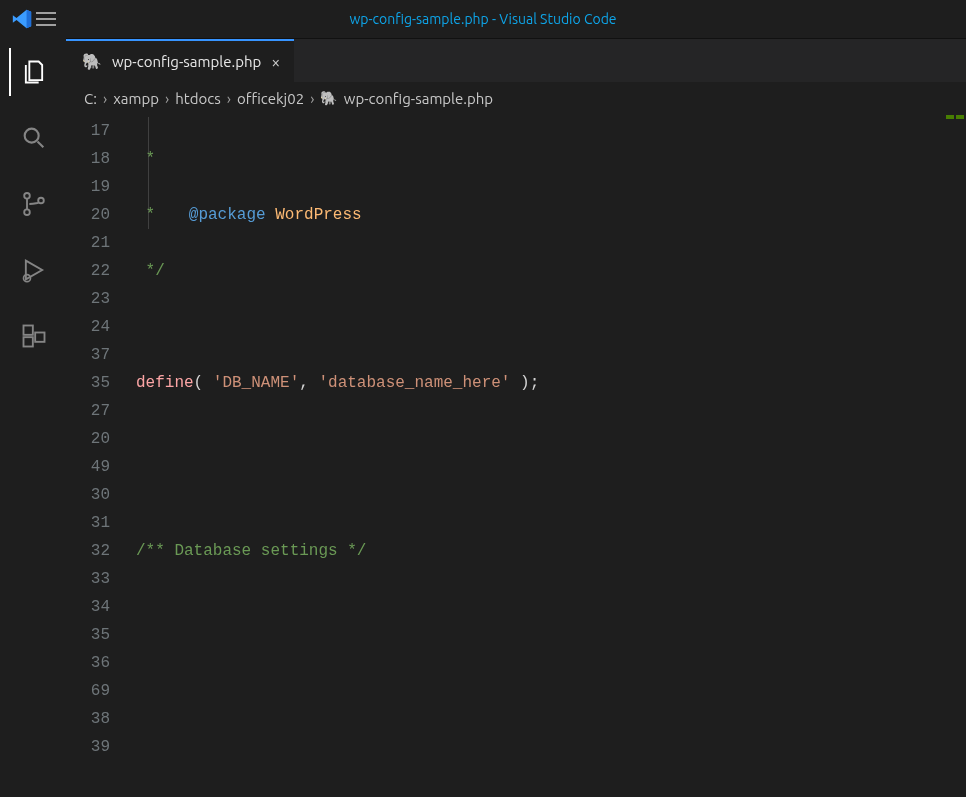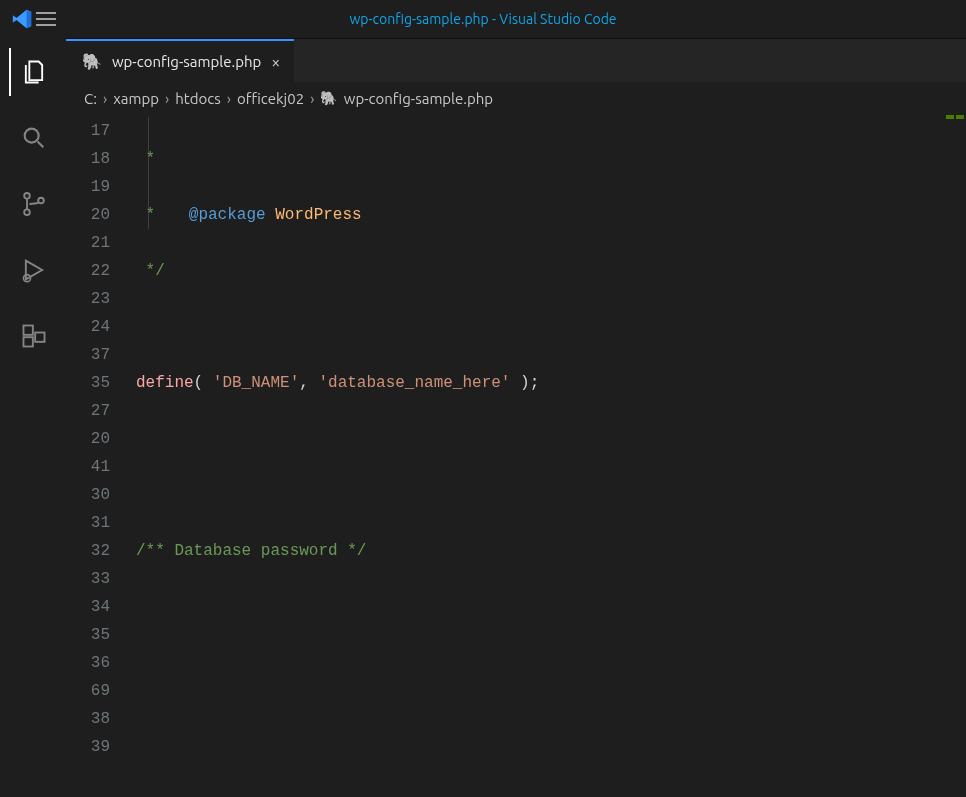--- a/index.html
+++ b/index.html
@@ -248,41 +248,41 @@
         <div class="ln">19</div>
         <div class="ln">20</div>
         <div class="ln">21</div>
         <div class="ln">22</div>
         <div class="ln">23</div>
         <div class="ln">24</div>
         <div class="ln">37</div>
         <div class="ln">35</div>
         <div class="ln">27</div>
         <div class="ln">20</div>
-        <div class="ln">41</div>
+        <div class="ln">49</div>
         <div class="ln">30</div>
         <div class="ln">31</div>
         <div class="ln">32</div>
         <div class="ln">33</div>
         <div class="ln">34</div>
         <div class="ln">35</div>
         <div class="ln">36</div>
         <div class="ln">69</div>
         <div class="ln">38</div>
         <div class="ln">39</div>
       </div>
       <div class="code">
 <span class="line"><span class="c-comment"> *</span></span>
 <span class="line"><span class="c-comment"> * </span><span class="c-doctag">@package</span> <span class="c-classname">WordPress</span></span>
 <span class="line"><span class="c-comment"> */</span></span>
 <span class="line"><span></span></span>
 <span class="line"><span class="c-fn">define</span><span class="c-punct">( </span><span class="c-string">'DB_NAME'</span><span class="c-punct">, </span><span class="c-string">'database_name_here'</span><span class="c-punct"> );</span></span>
 <span class="line"></span>
 <span class="line"></span>
-<span class="line"><span class="c-comment">/** Database password */</span></span>
+<span class="line"><span class="c-comment">/** Database settings */</span></span>
 
 
 
 
 
 
 
 
 
 

